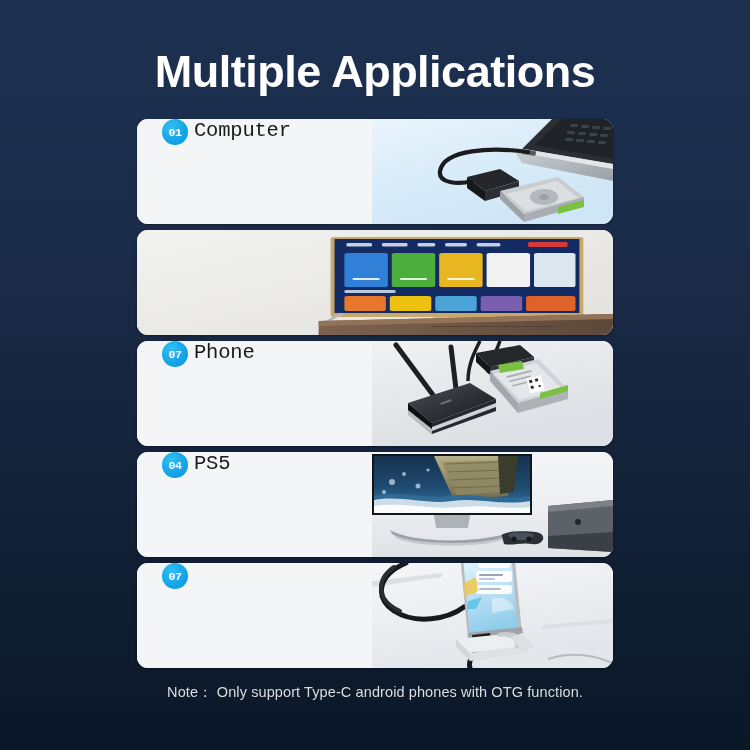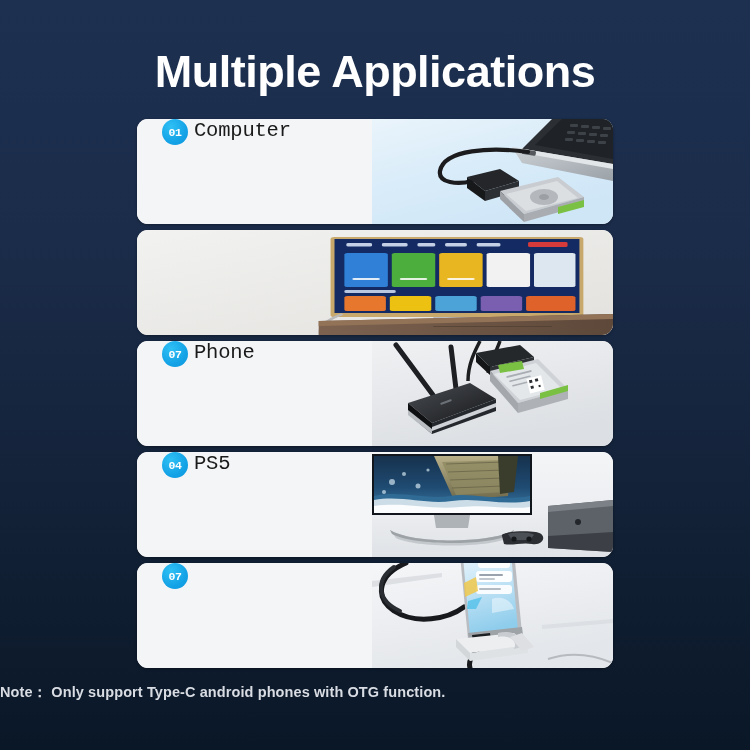--- a/index.html
+++ b/index.html
@@ -74,25 +74,25 @@
   }
   .card-photo {
     flex:1 1 auto;
     position:relative;
     overflow:hidden;
   }
   .card-photo svg { display:block; width:100%; height:100%; }
 
   
   #note {
+    text-align:center;
     color:#d9dde3;
     font-size:14.5px;
     margin-top:15px;
     letter-spacing:0.1px;
-    font-weight:bold;
   }
 </style>
 </head>
 <body>
 
 <h1 id="page-title">Multiple Applications</h1>
 
 <div id="app-list">
 
   <div class="app-card">

